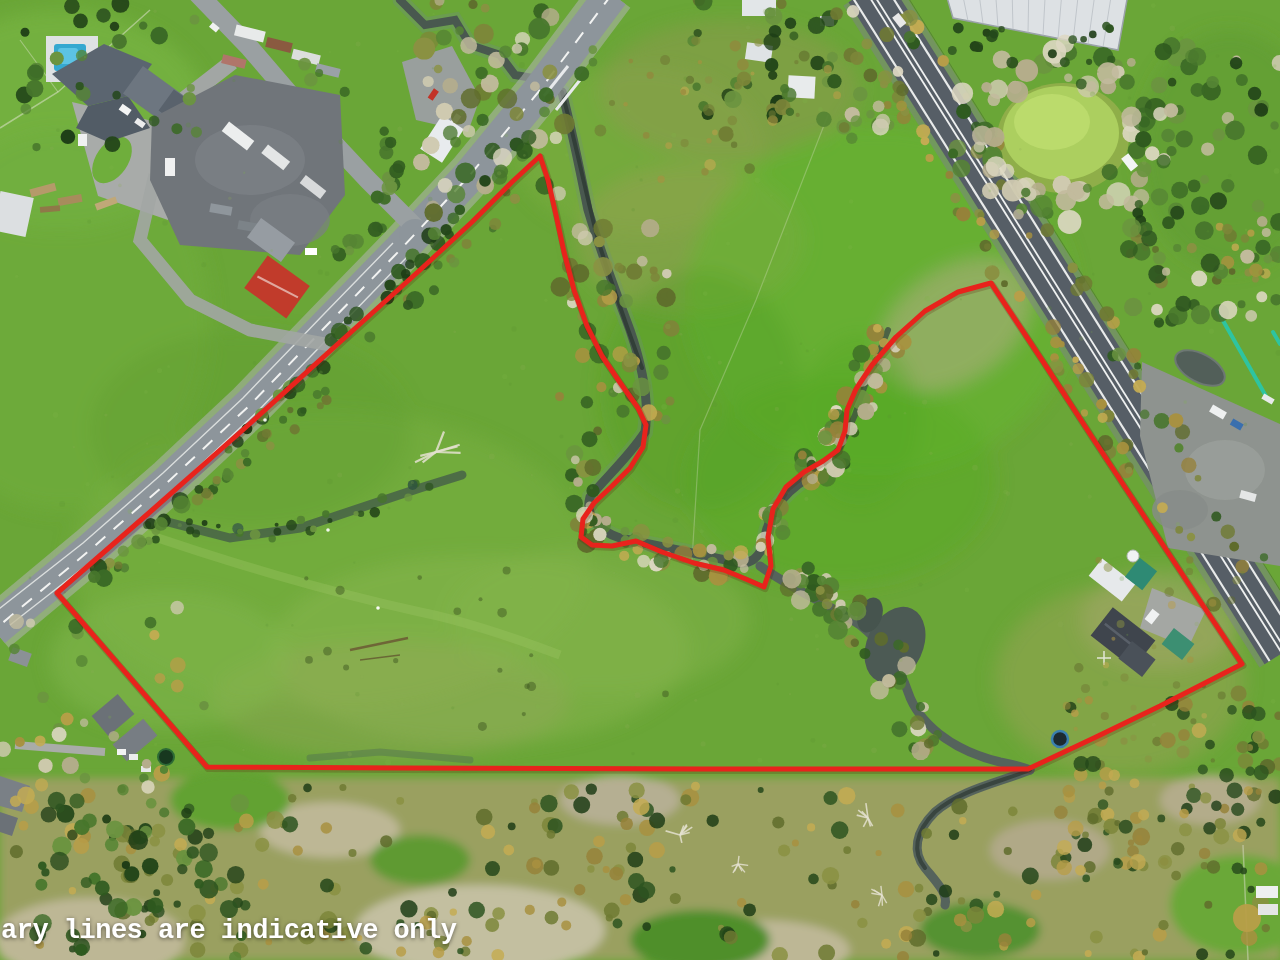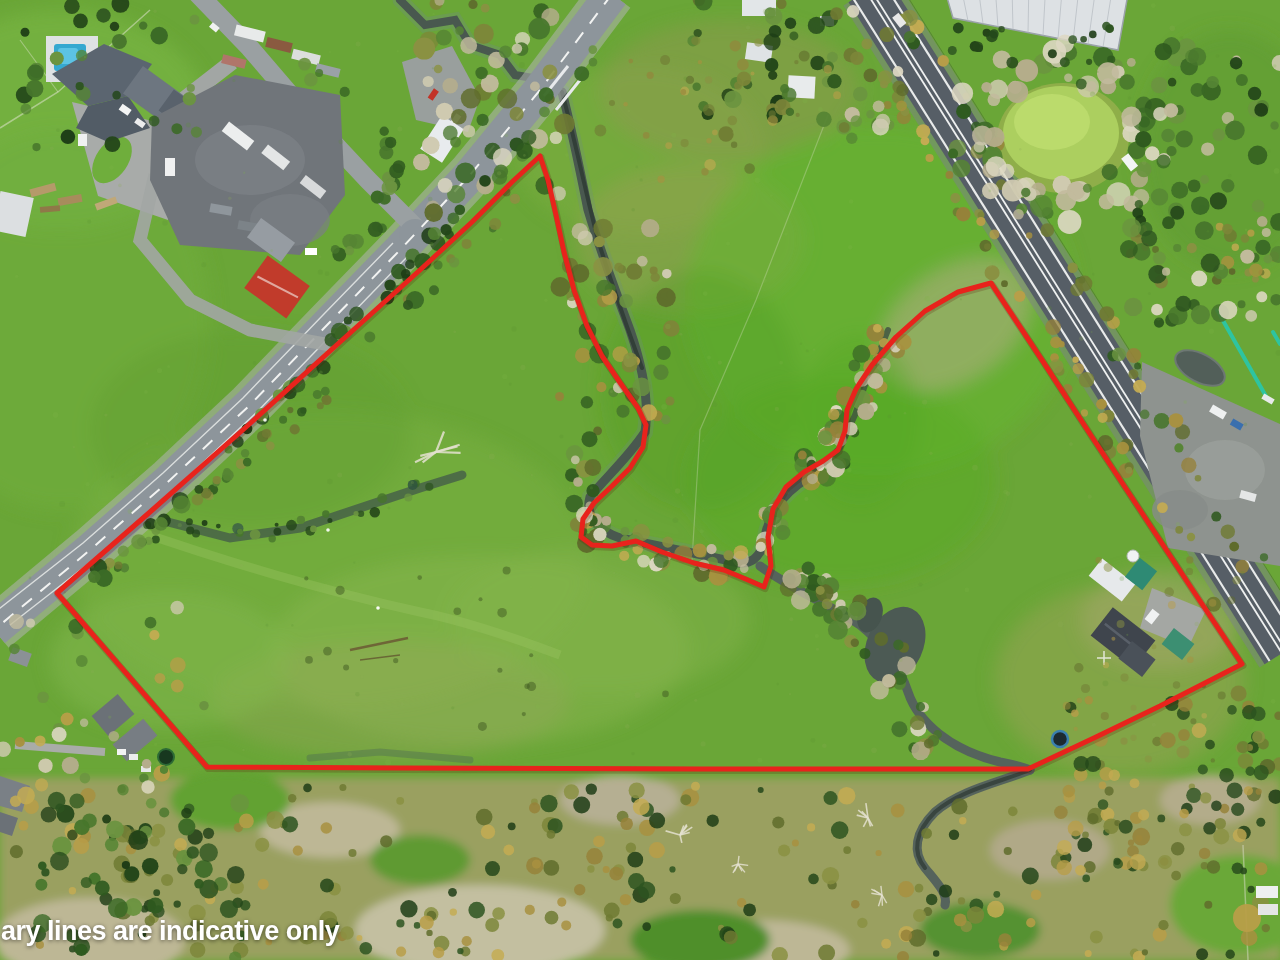--- a/index.html
+++ b/index.html
@@ -1,16 +1,16 @@
 <!DOCTYPE html>
 <html><head>
 <meta charset="utf-8">
 <style>
   html,body{margin:0;padding:0;background:#222;}
-  #canvas{position:relative;width:1280px;height:960px;overflow:hidden;background:#a21caf;font-family:Liberation Sans, sans-serif;}
+  #canvas{position:relative;width:1280px;height:960px;overflow:hidden;background:#a21caf;font-family:Liberation Mono, monospace;}
   #canvas svg{position:absolute;left:0;top:0;}
   .caption{position:absolute;left:1px;top:916px;font-weight:700;font-size:27px;letter-spacing:-0.5px;
            color:#fff;text-shadow:0 1px 4px rgba(0,0,0,.55);white-space:nowrap;}
 </style>
 </head>
 <body>
 
 <div id="canvas">
 <svg width="1280" height="960" viewBox="0 0 1280 960">
   <defs>

